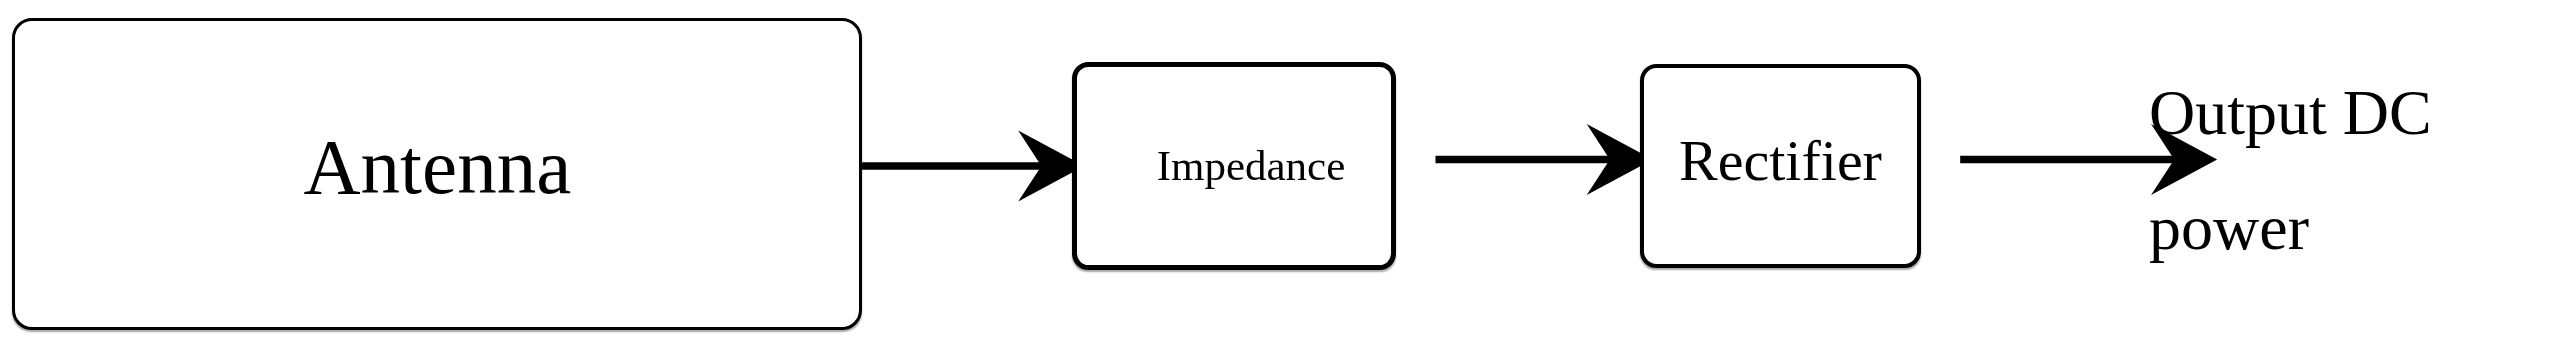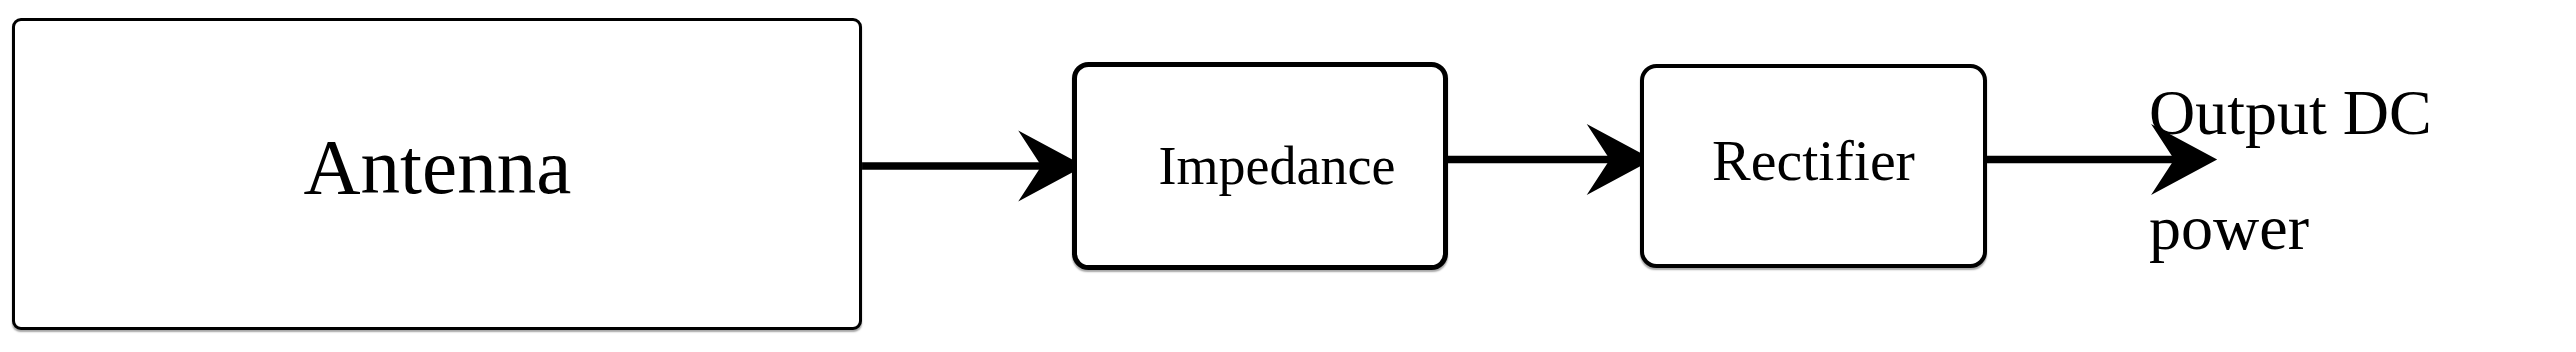--- a/index.html
+++ b/index.html
@@ -33,42 +33,42 @@
     justify-content: center;
     text-align: center;
     box-shadow: 0 2.5px 1.7px -0.8px rgba(0,0,0,0.35);
   }
   .node-antenna {
     left: 12.4px;
     top: 18px;
     width: 850px;
     height: 312px;
     border-width: 3.3px;
-    border-radius: 9px;
+    border-radius: 20px;
     font-size: 79px;
     padding-bottom: 13.2px;
   }
   .node-impedance {
     left: 1072px;
     top: 62px;
-    width: 376px;
+    width: 324px;
     height: 208px;
     border-width: 5px;
     border-radius: 16.5px;
-    font-size: 54px;
+    font-size: 43px;
     padding-left: 34px;
   }
   .node-impedance .line {
     display: block;
     line-height: 114px;
   }
   .node-rectifier {
     left: 1640px;
     top: 64px;
-    width: 347px;
+    width: 281px;
     height: 204px;
     border-width: 4.1px;
     border-radius: 16.5px;
     font-size: 58px;
     padding-bottom: 11.6px;
   }
   .output-label {
     position: absolute;
     left: 2149px;
     top: 55px;

